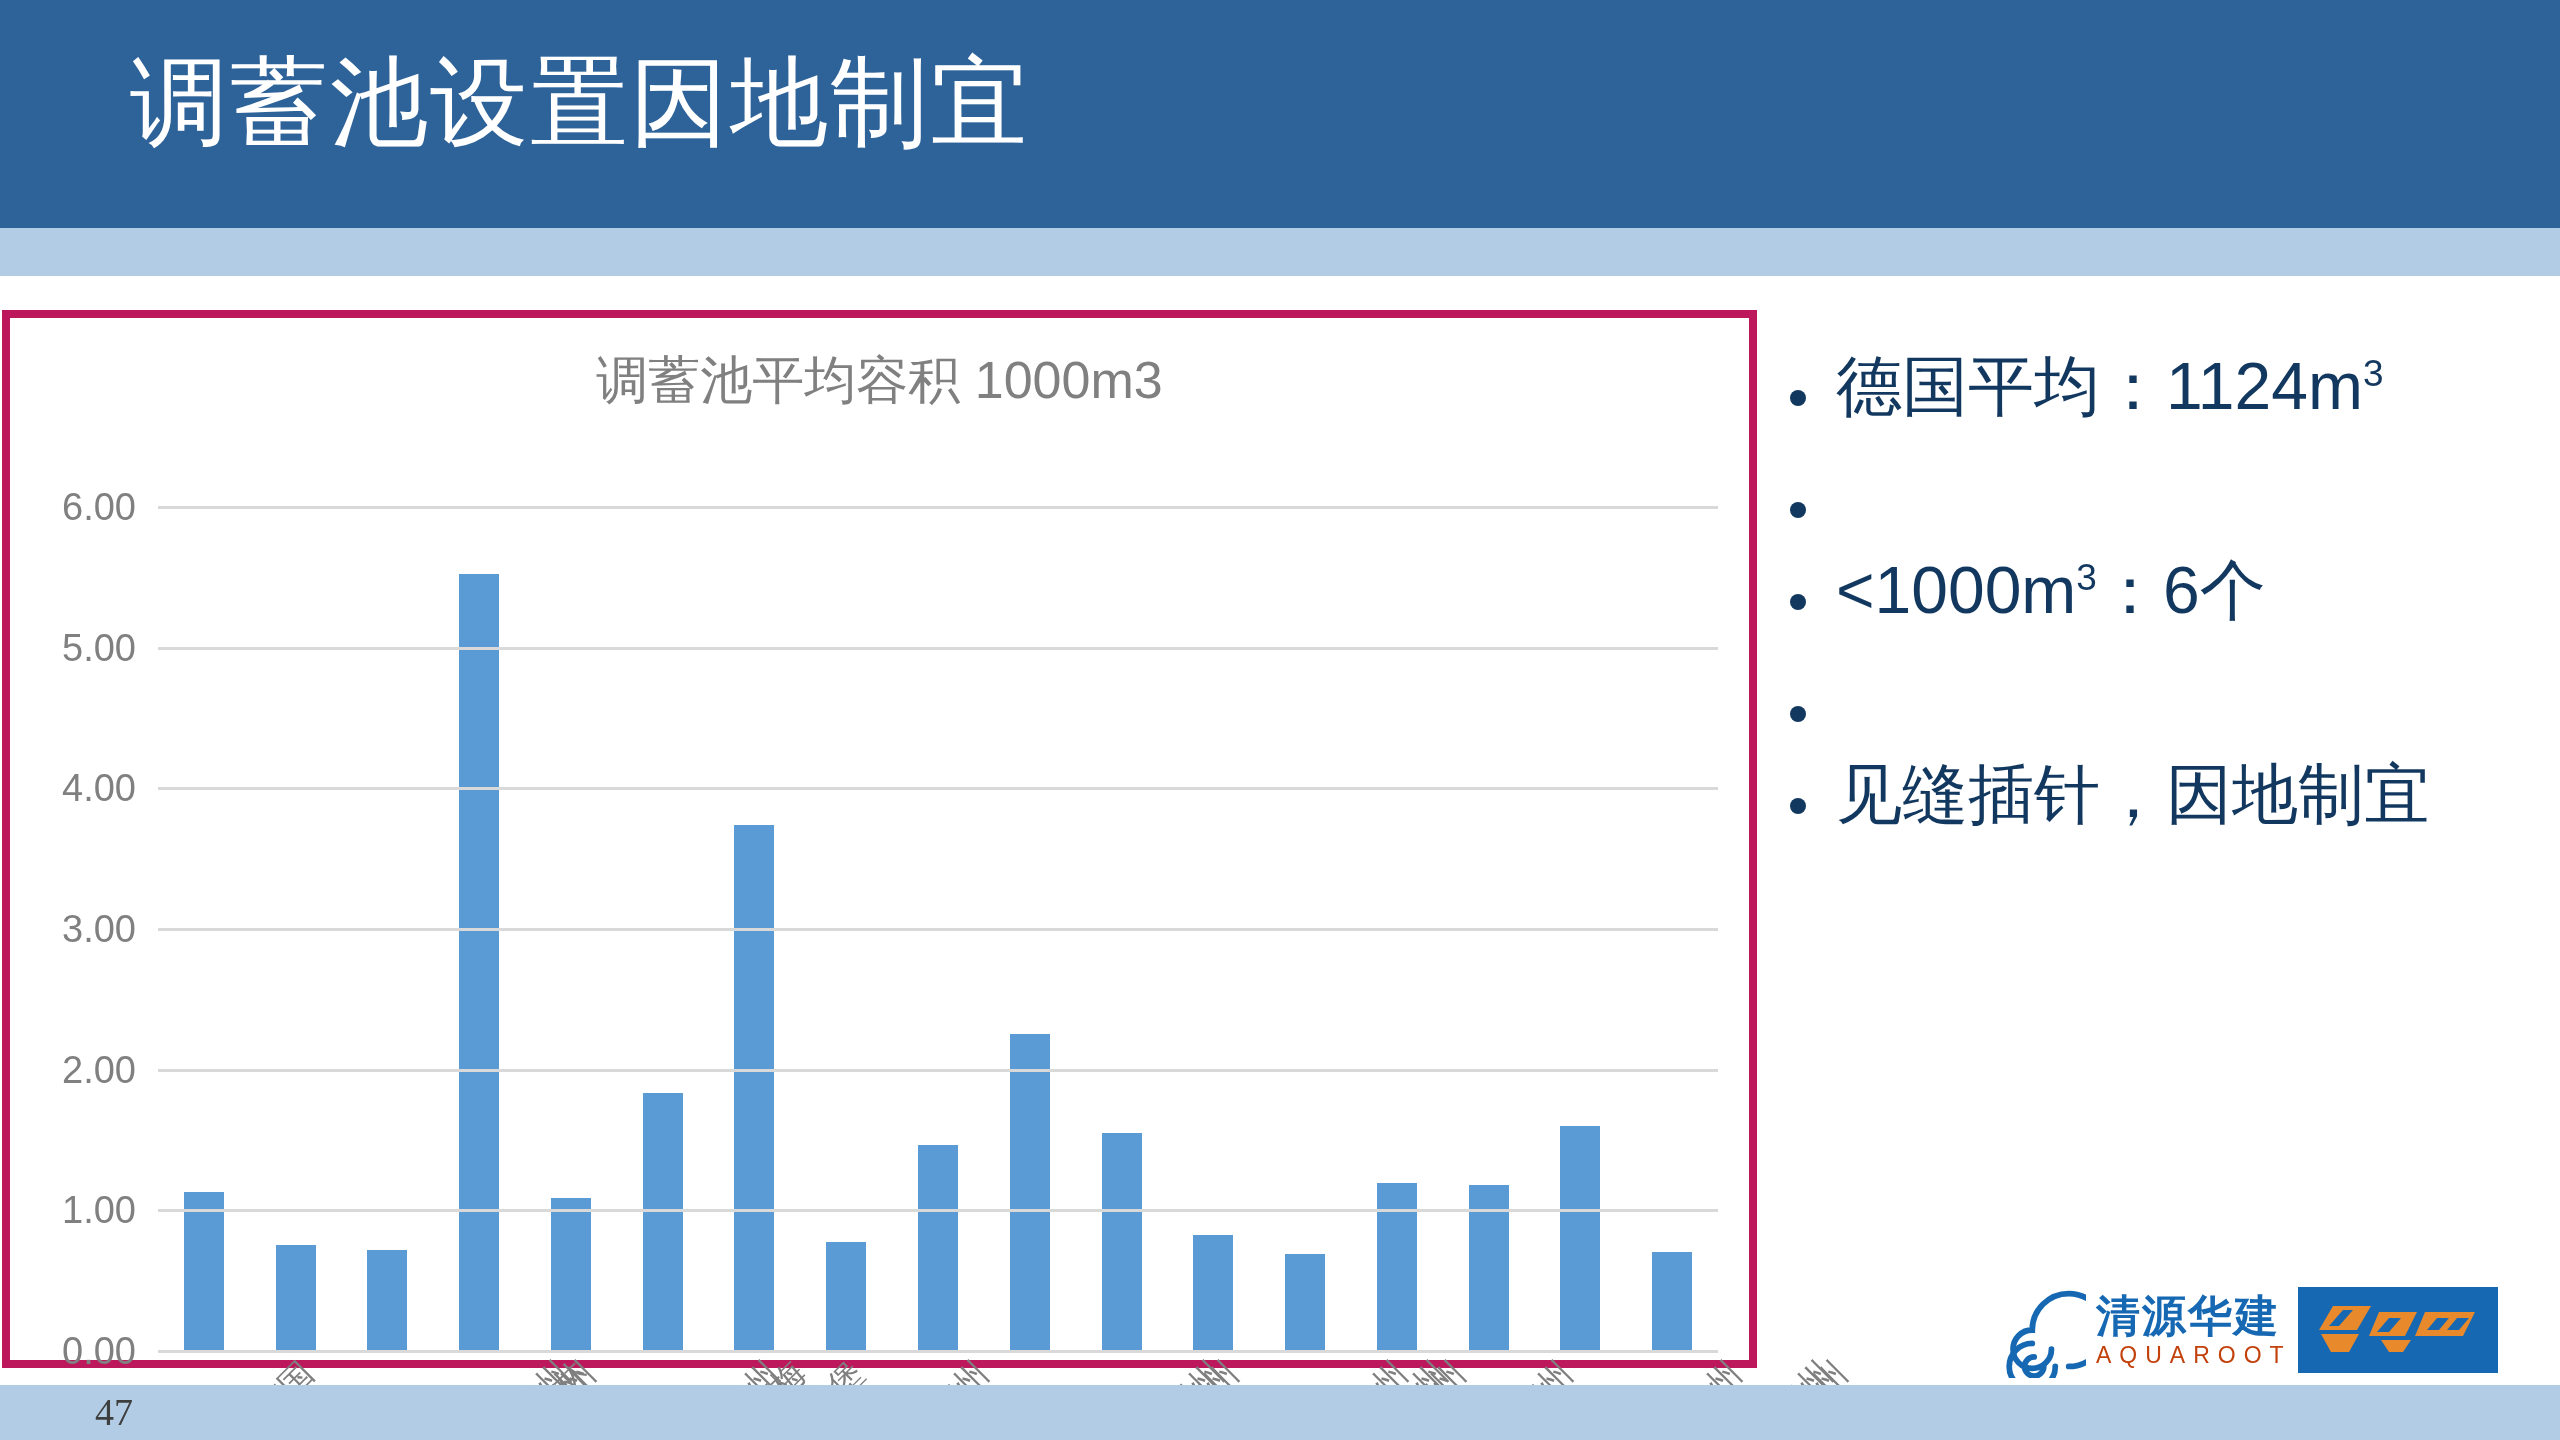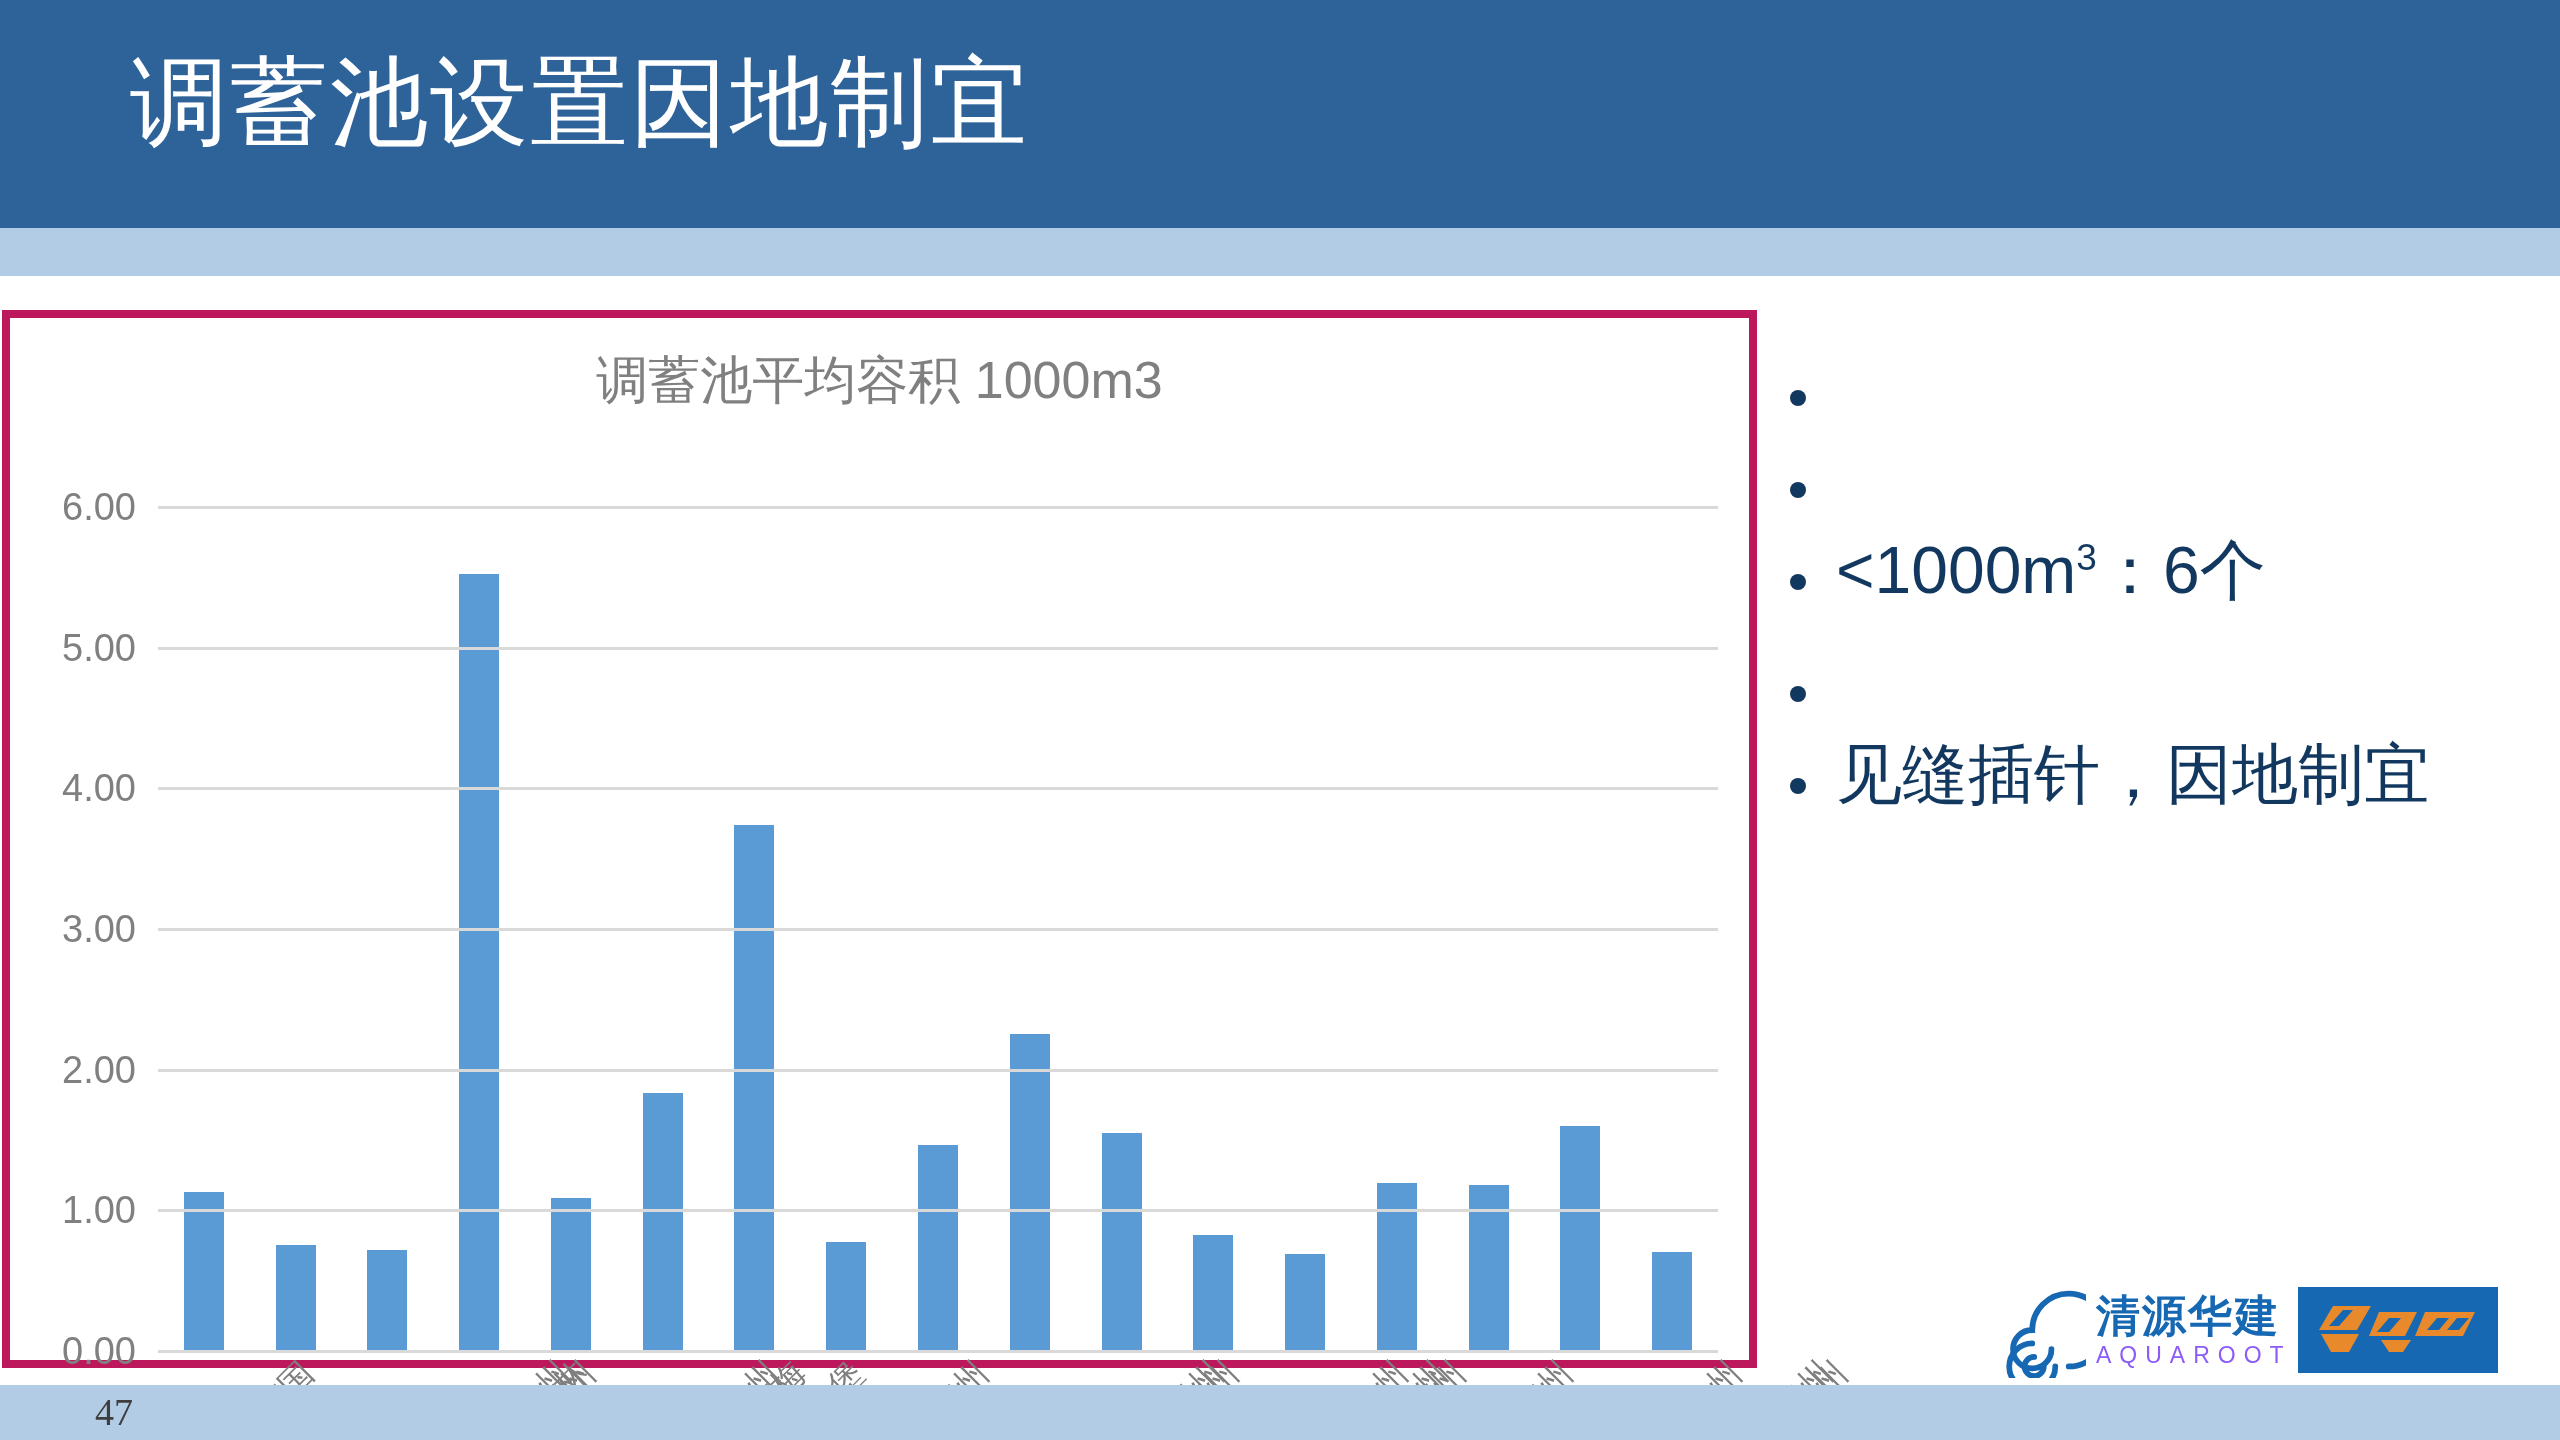--- a/index.html
+++ b/index.html
@@ -75,21 +75,21 @@
 
   
   .logo-wrap{
     position:absolute;left:1990px;top:1282px;width:560px;height:96px;
     display:flex;align-items:center;
   }
   .aquaroot{display:flex;align-items:center;}
   .spiral{width:96px;height:96px;flex:0 0 96px;margin-right:10px;}
   .aq-text{display:flex;flex-direction:column;line-height:1;}
   .aq-cn{color:#1668B3;font-size:44px;letter-spacing:2px;font-weight:700;}
-  .aq-en{color:#8b5cf6;font-size:23px;letter-spacing:8px;margin-top:6px;}
+  .aq-en{color:#c2410c;font-size:23px;letter-spacing:8px;margin-top:6px;}
   .bgw{
     width:200px;height:86px;background:#1668B3;margin-left:6px;
     display:flex;align-items:center;justify-content:center;
   }
 
   
   .footer-band{
     position:absolute;left:0;top:1385px;width:2560px;height:55px;background:#B3CCE5;
   }
   .page-num{
@@ -194,20 +194,21 @@
         <div class="xlabel" style="left: 1260.82px;">萨克森州</div>
         <div class="xlabel" style="left: 1352.59px;">萨-安哈尔特州</div>
         <div class="xlabel" style="left: 1444.35px;">石-赫尔斯泰州</div>
         <div class="xlabel" style="left: 1536.12px;">图林根州</div>
       </div>
   </div>
 
   <div class="bullets" id="bullets">
       <div class="bullet">
         <span class="dot" style="background: rgb(18, 56, 95);"></span>
+        <span class="txt">德国平均：1124m<sup>3</sup></span>
       </div>
       <div class="bullet">
         <span class="dot" style="background: rgb(18, 56, 95);"></span>
       </div>
       <div class="bullet">
         <span class="dot" style="background: rgb(18, 56, 95);"></span>
         <span class="txt">&lt;1000m<sup>3</sup>：6个</span>
       </div>
       <div class="bullet">
         <span class="dot" style="background: rgb(18, 56, 95);"></span>

